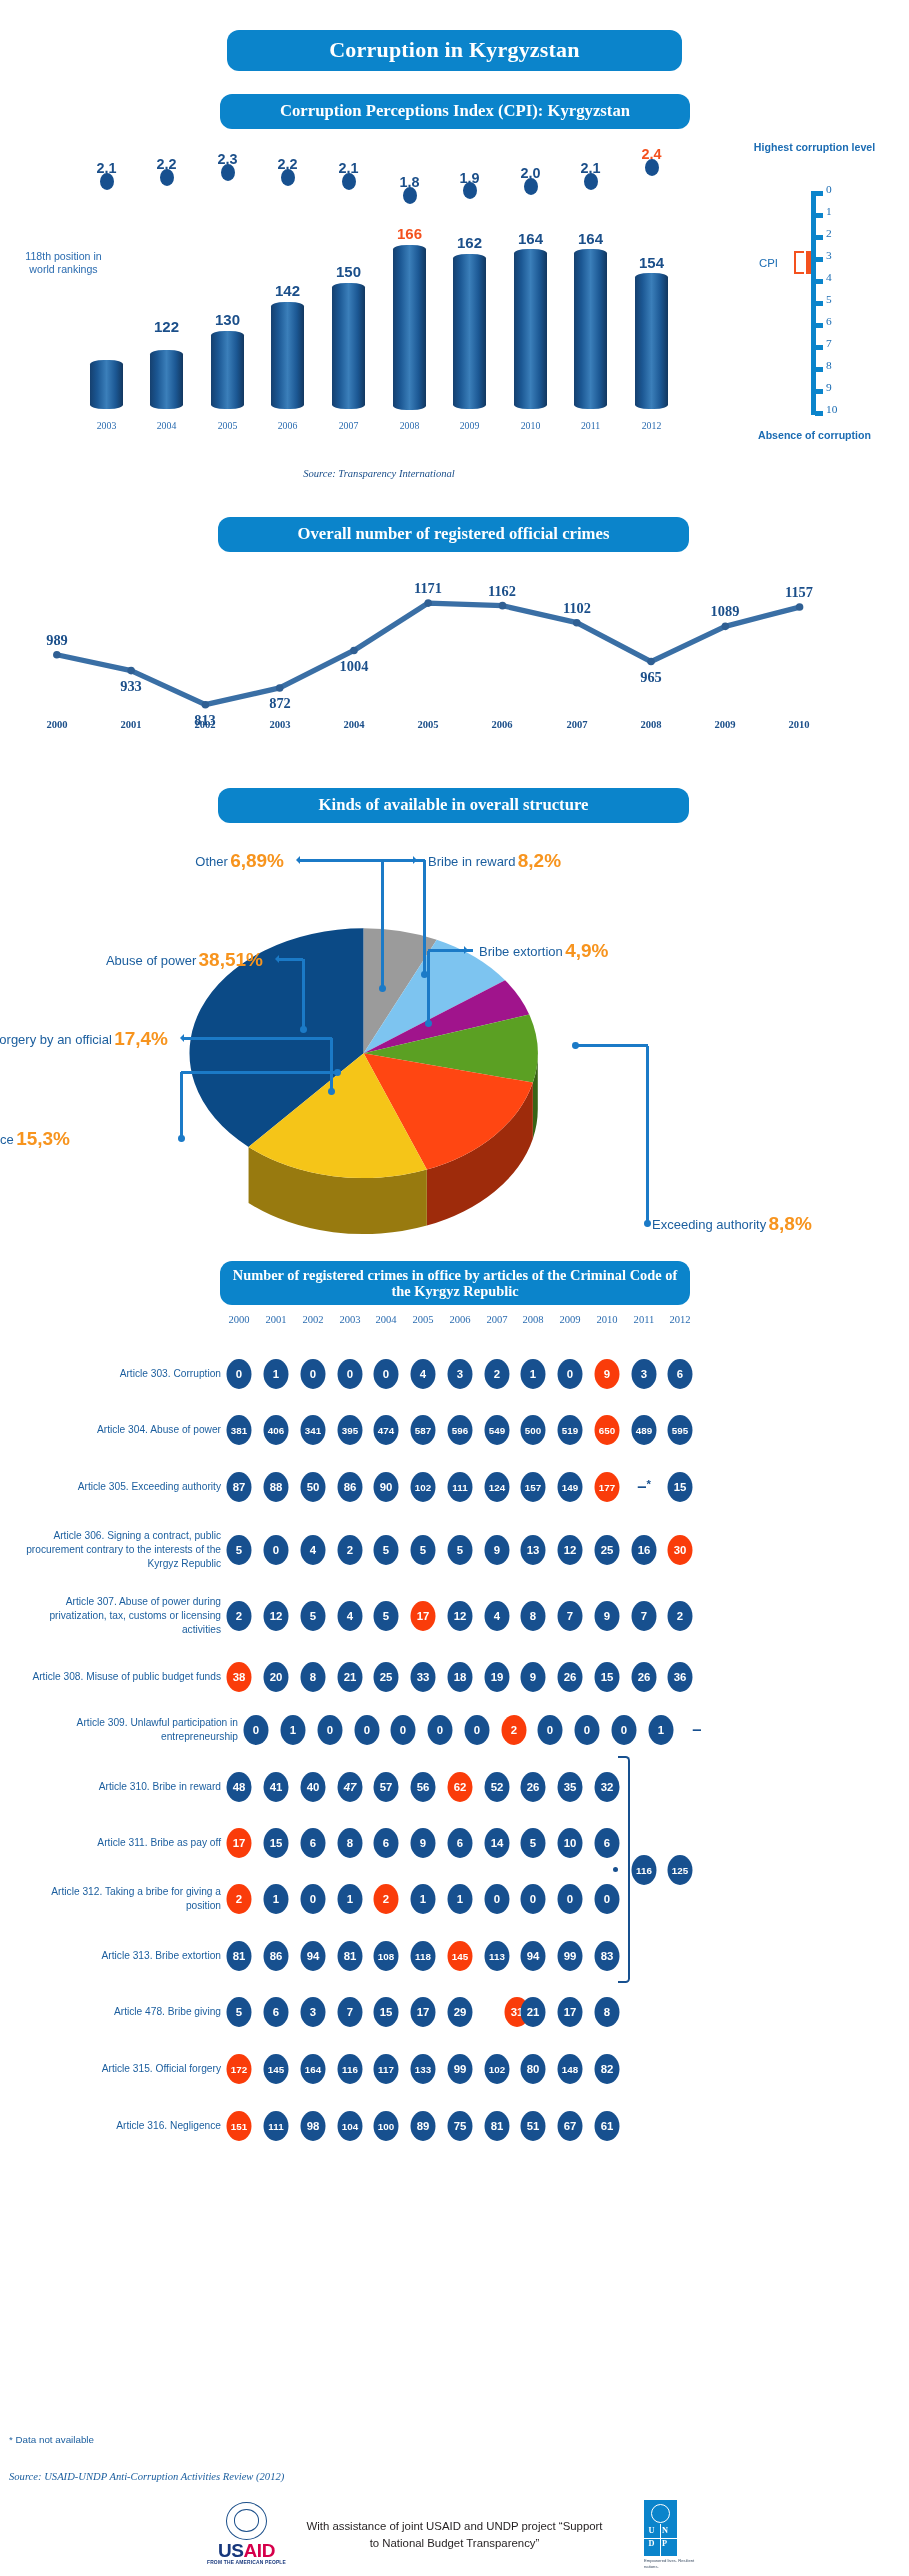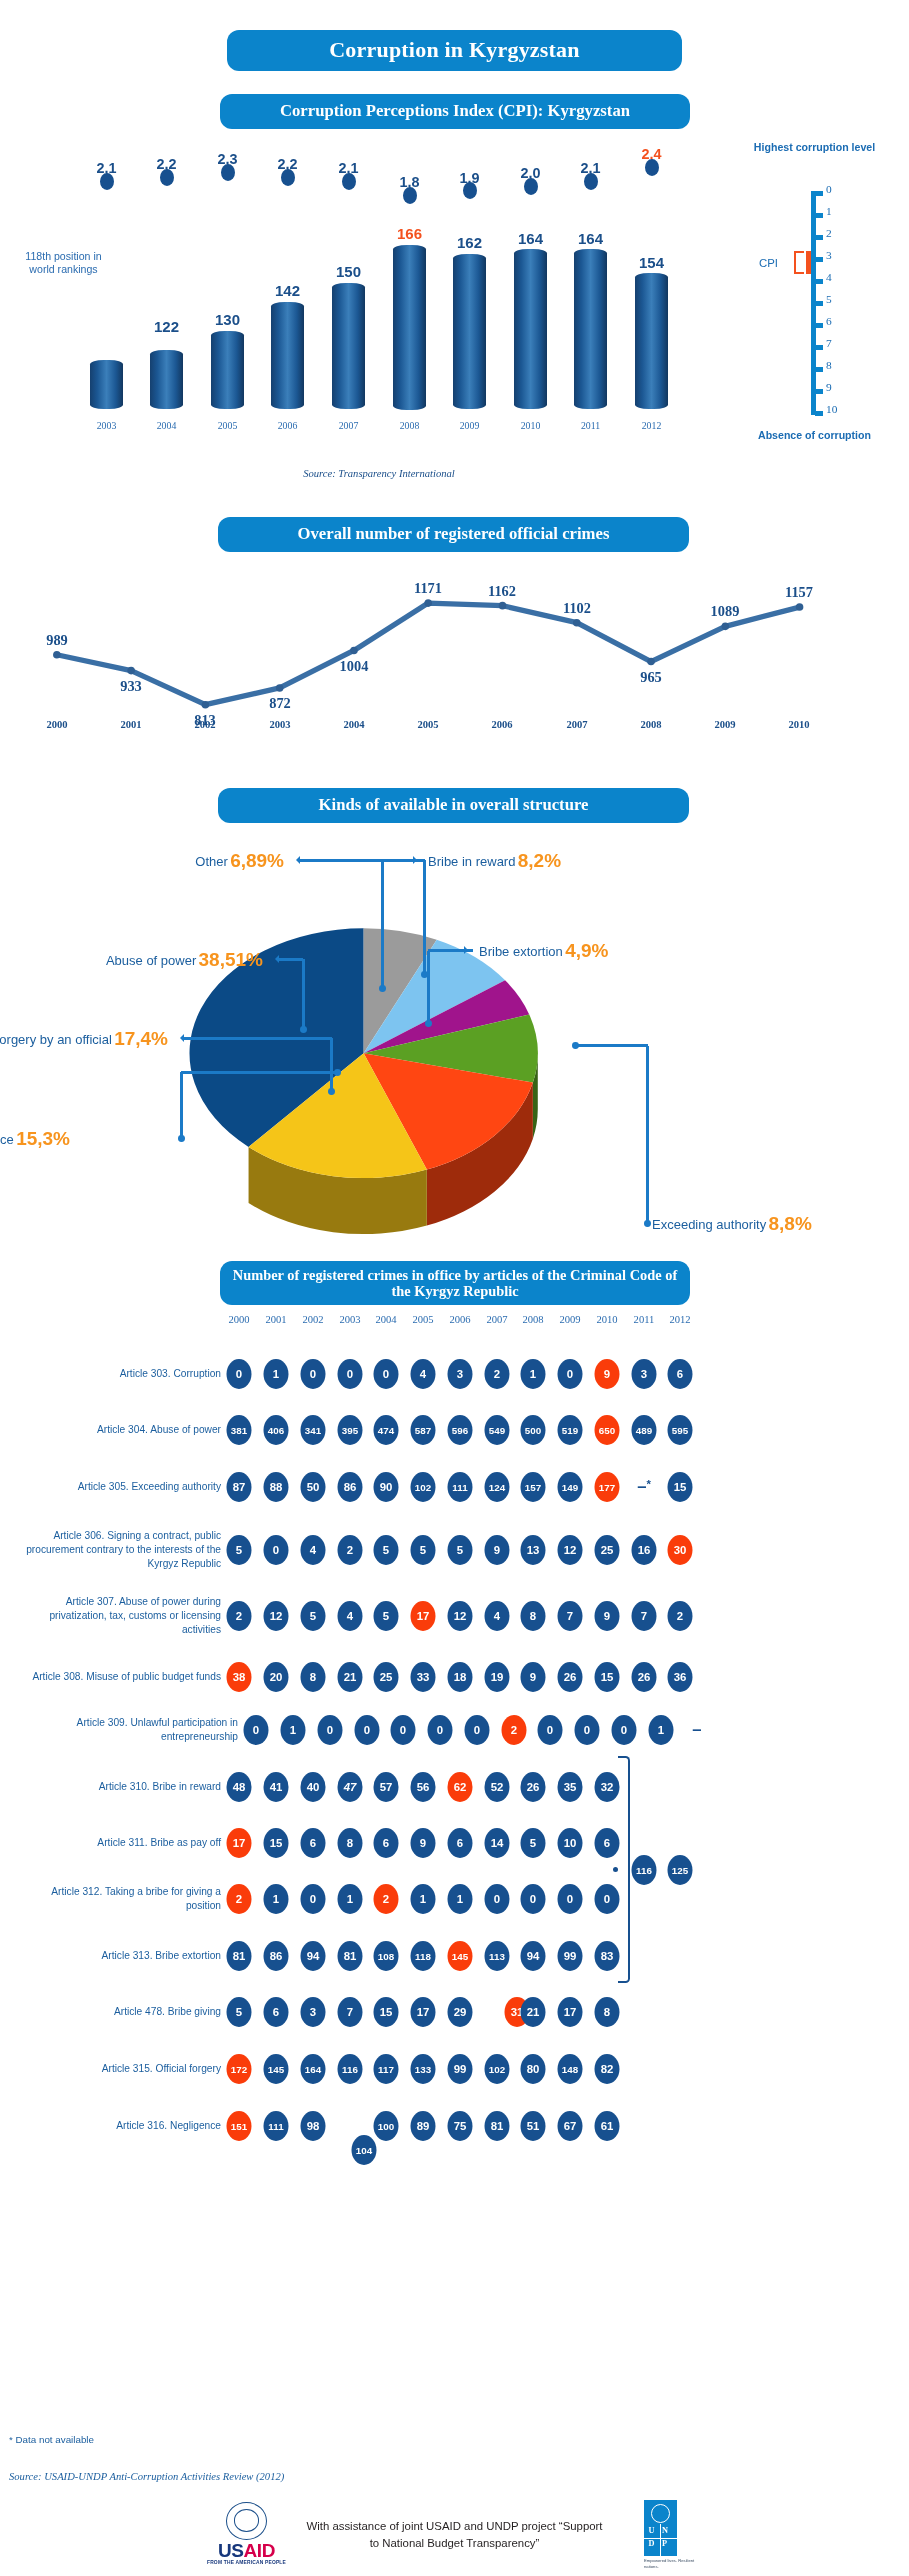--- a/index.html
+++ b/index.html
@@ -564,21 +564,21 @@
         <div class="cell small" style="left: 497px; top: 21px;">102</div>
         <div class="cell" style="left: 533px; top: 21px;">80</div>
         <div class="cell small" style="left: 570px; top: 21px;">148</div>
         <div class="cell" style="left: 607px; top: 21px;">82</div>
       </div>
       <div class="trow" style="position: absolute; left: 0px; width: 909px; top: 794px; height: 42px;">
         <div class="tlabel" style="right: 688px;">Article 316. Negligence</div>
         <div class="cell hl small" style="left: 239px; top: 21px;">151</div>
         <div class="cell small" style="left: 276px; top: 21px;">111</div>
         <div class="cell" style="left: 313px; top: 21px;">98</div>
-        <div class="cell small" style="left: 364px; top: 21px; margin-top: 24px;">104</div>
+        <div class="cell small" style="left: 350px; top: 21px;">104</div>
         <div class="cell small" style="left: 386px; top: 21px;">100</div>
         <div class="cell" style="left: 423px; top: 21px;">89</div>
         <div class="cell" style="left: 460px; top: 21px;">75</div>
         <div class="cell" style="left: 497px; top: 21px;">81</div>
         <div class="cell" style="left: 533px; top: 21px;">51</div>
         <div class="cell" style="left: 570px; top: 21px;">67</div>
         <div class="cell" style="left: 607px; top: 21px;">61</div>
       </div>
       <div id="bribe-bracket" style="left: 618px; top: 445px; width: 12px; height: 227px;"></div>
       <div id="bribe-bracket-dot" style="left: 613px; top: 556px;"></div>

